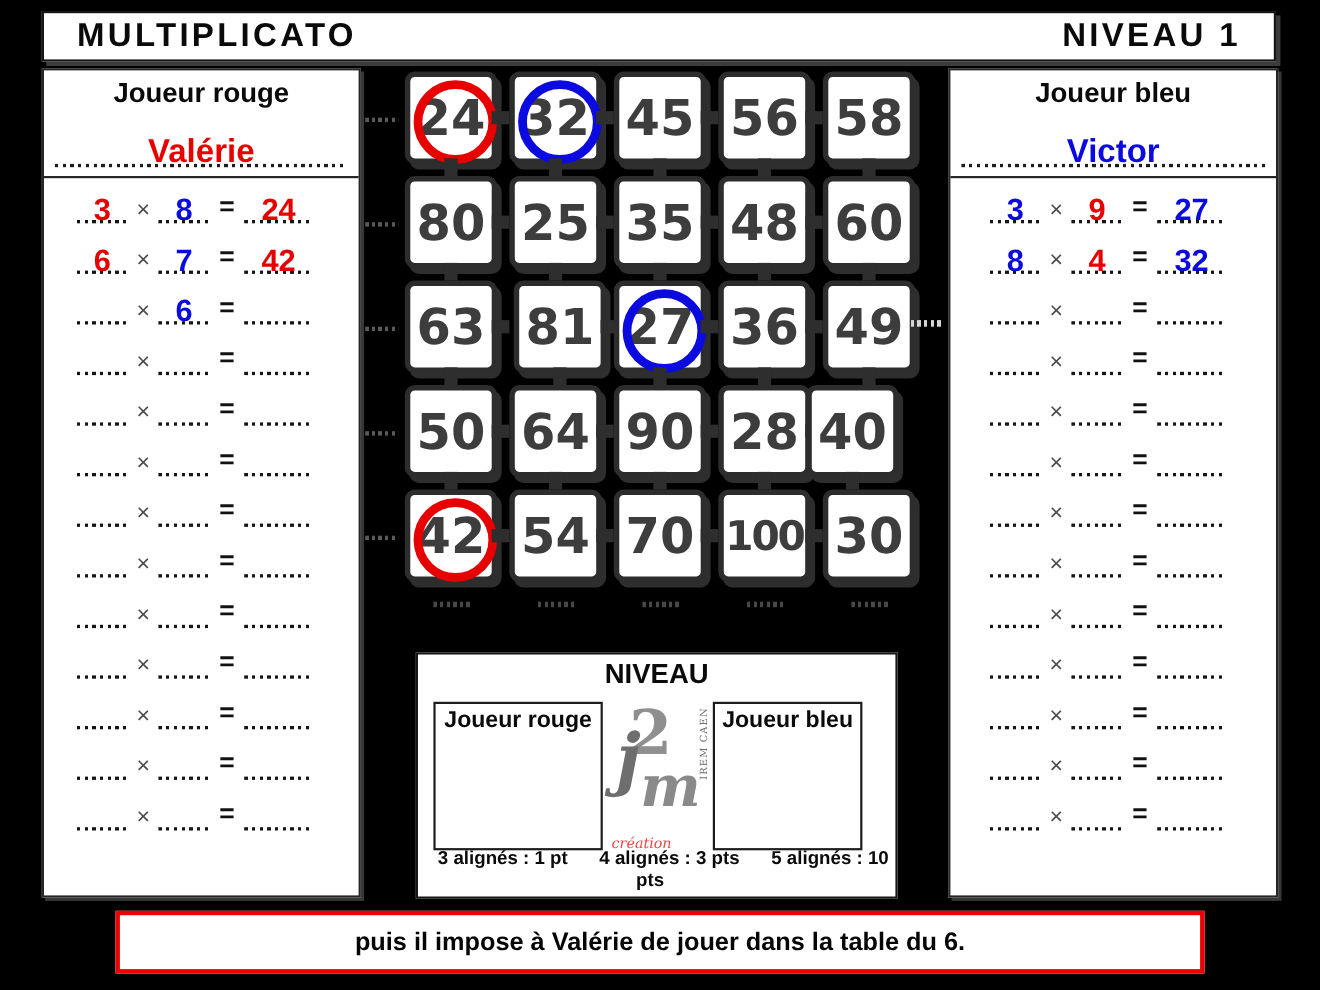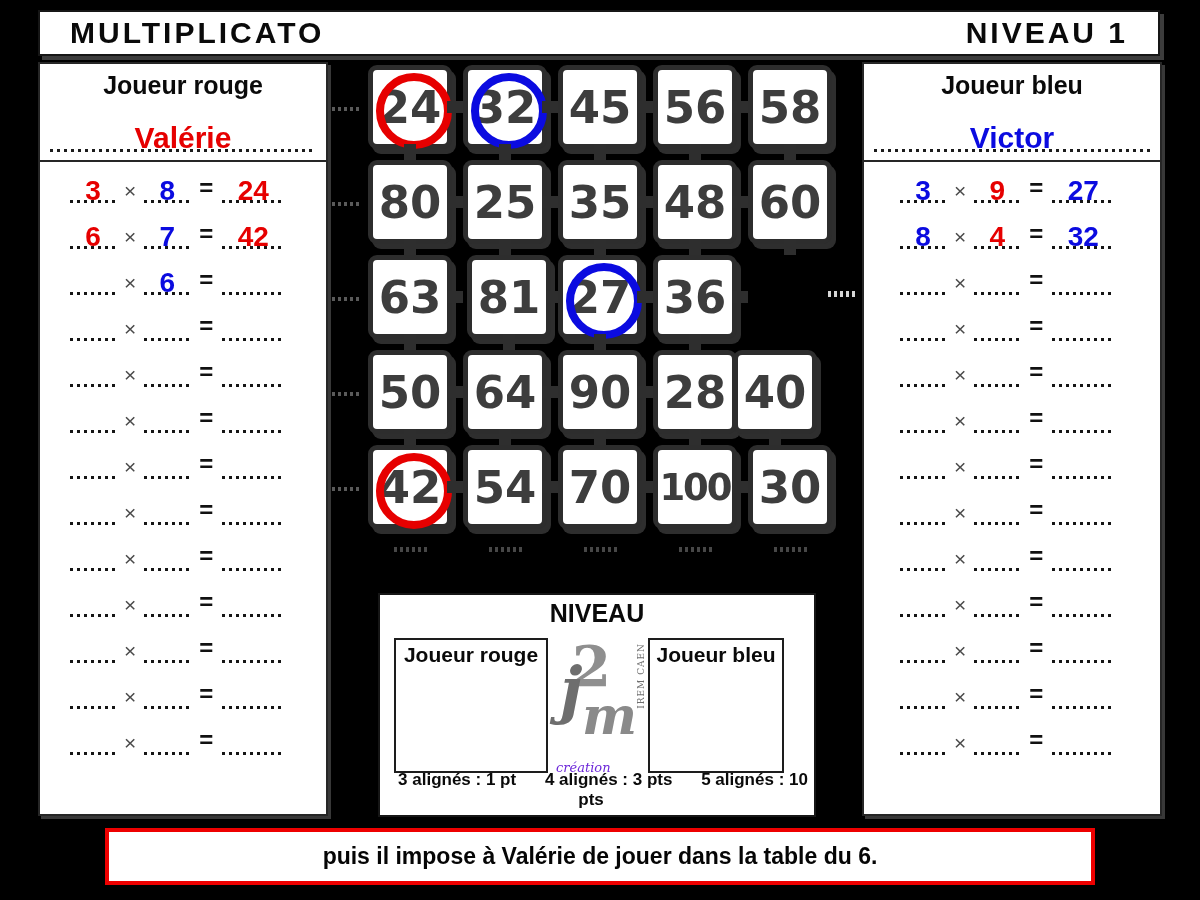--- a/index.html
+++ b/index.html
@@ -77,21 +77,21 @@
     font-size:17px;font-weight:bold;color:#0a0a0a;}
   #scores-legend span{margin:0 12px;}
   
   #logo{position:absolute;left:176px;top:44px;width:90px;height:138px;
     font-family:"DejaVu Serif",serif;}
   #logo .g2{position:absolute;left:16px;top:-6px;font-size:56px;font-weight:bold;color:#8f8f8f;}
   #logo .gj{position:absolute;left:4px;top:14px;font-size:62px;font-style:italic;
     font-weight:bold;color:#6e6e6e;}
   #logo .gm{position:absolute;left:26px;top:46px;font-size:52px;font-style:italic;
     font-weight:bold;color:#8a8a8a;}
-  #logo .gc{position:absolute;left:0;bottom:2px;font-size:13px;font-style:italic;color:#6d28d9;}
+  #logo .gc{position:absolute;left:0;bottom:2px;font-size:13px;font-style:italic;color:#ef4444;}
   #logo .gi{position:absolute;right:0;top:4px;font-size:9px;letter-spacing:1px;color:#6f6f6f;
     writing-mode:vertical-rl;transform:rotate(180deg);}
 
   
   #banner{position:absolute;left:105px;top:828px;width:990px;height:57px;background:#fff;
     border:4px solid #ee0000;box-sizing:border-box;display:flex;align-items:center;
     justify-content:center;}
   #banner .txt{font-size:23px;font-weight:bold;color:#050505;}
 </style>
 </head>
@@ -543,20 +543,24 @@
       <div class="cell" style="left: 190px; top: 190px;">
         <span class="val">27</span>
         <div class="ring blue"></div>
         <div class="tab" style="left: 31px; top: 74px; width: 12px; height: 16px;"></div>
         <div class="tab" style="left: 74px; top: 31px; width: 16px; height: 12px;"></div>
       </div>
       <div class="cell" style="left: 285px; top: 190px;">
         <span class="val">36</span>
         <div class="tab" style="left: 31px; top: 74px; width: 12px; height: 16px;"></div>
         <div class="tab" style="left: 74px; top: 31px; width: 16px; height: 12px;"></div>
+      </div>
+      <div class="cell" style="left: 380px; top: 190px;">
+        <span class="val">49</span>
+        <div class="tab" style="left: 31px; top: 74px; width: 12px; height: 16px;"></div>
       </div>
       <div class="cell" style="left: 0px; top: 285px;">
         <span class="val">50</span>
         <div class="tab" style="left: 31px; top: 74px; width: 12px; height: 16px;"></div>
         <div class="tab" style="left: 74px; top: 31px; width: 16px; height: 12px;"></div>
       </div>
       <div class="cell" style="left: 95px; top: 285px;">
         <span class="val">64</span>
         <div class="tab" style="left: 31px; top: 74px; width: 12px; height: 16px;"></div>
         <div class="tab" style="left: 74px; top: 31px; width: 16px; height: 12px;"></div>

